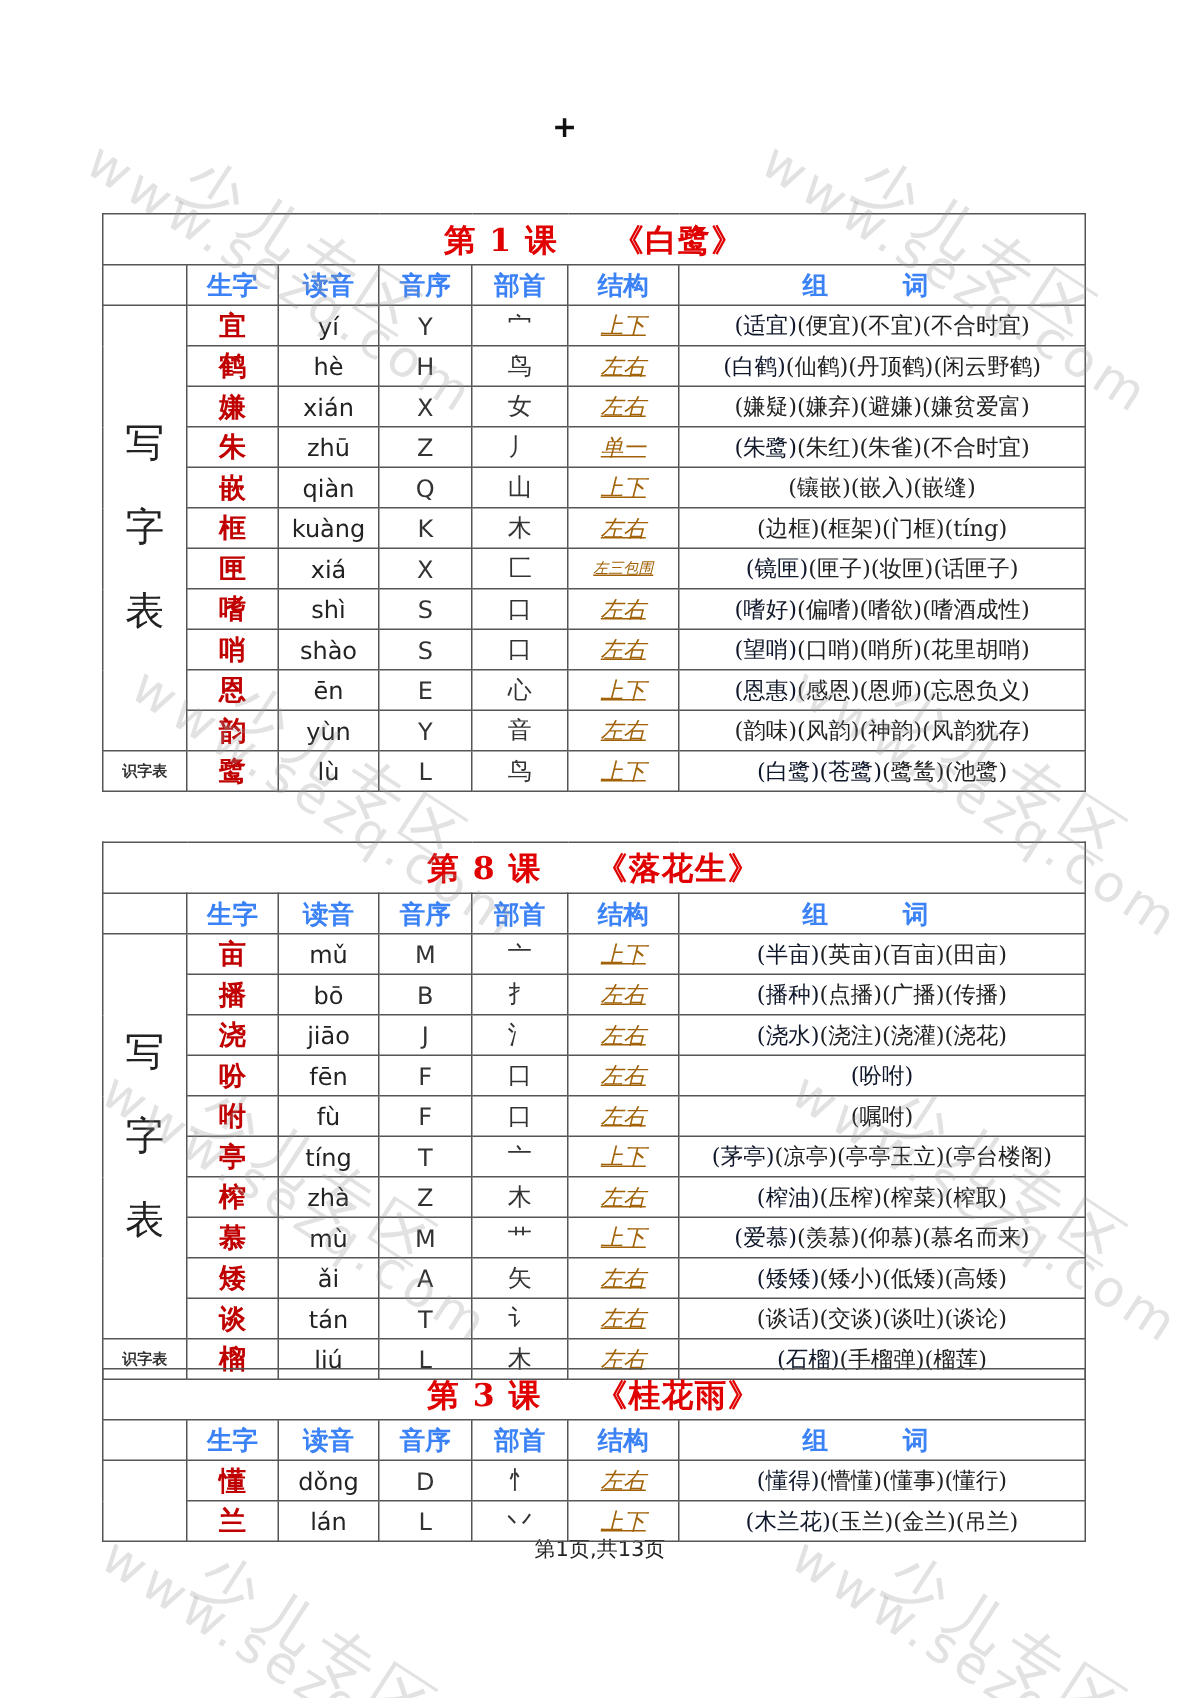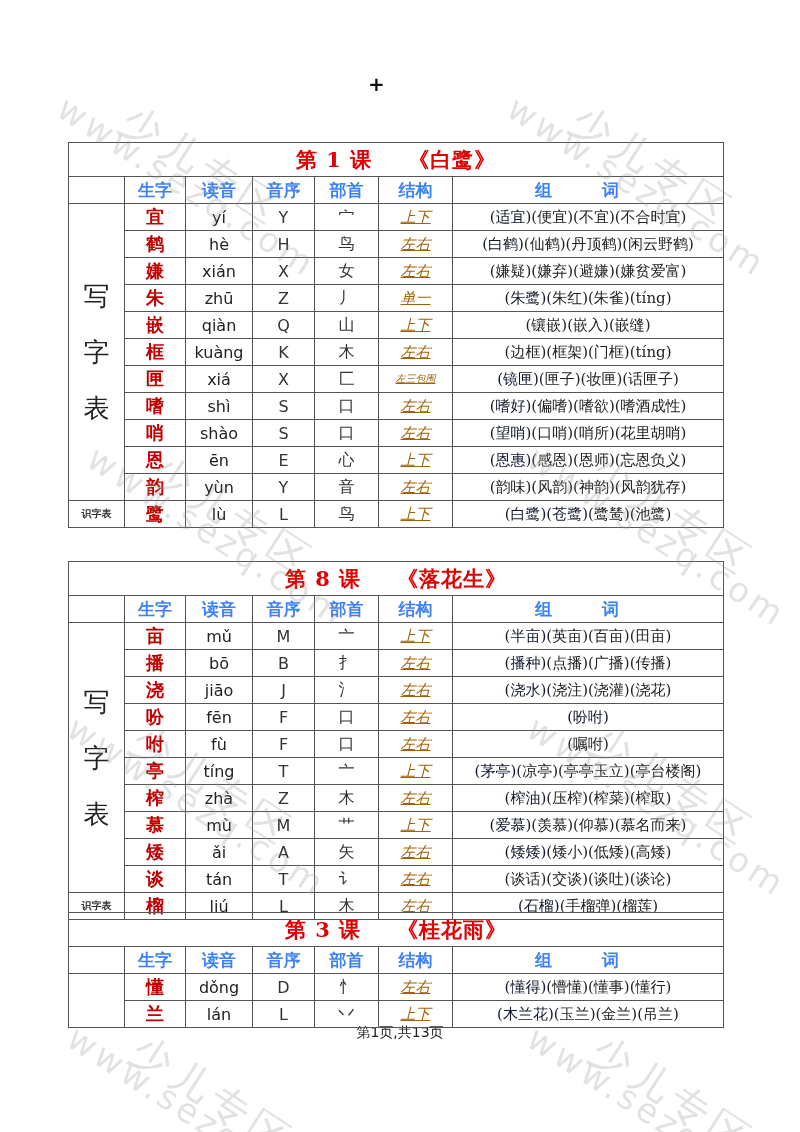--- a/index.html
+++ b/index.html
@@ -90,21 +90,21 @@
         <td class="bs">女</td>
         <td class="jg">左右</td>
         <td class="zc-cell"><span class="blue"></span><span>(嫌疑)(嫌弃)(避嫌)(嫌贫爱富)</span></td>
       </tr>
       <tr>
         <td class="char">朱</td>
         <td class="py">zhū</td>
         <td class="yx">Z</td>
         <td class="bs">丿</td>
         <td class="jg">单一</td>
-        <td class="zc-cell"><span class="blue">(朱鹭)</span><span>(朱红)(朱雀)(tíng)</span></td>
+        <td class="zc-cell"><span class="blue">(朱鹭)</span><span>(朱红)(朱雀)(不合时宜)</span></td>
       </tr>
       <tr>
         <td class="char">嵌</td>
         <td class="py">qiàn</td>
         <td class="yx">Q</td>
         <td class="bs">山</td>
         <td class="jg">上下</td>
         <td class="zc-cell"><span class="blue"></span><span>(镶嵌)(嵌入)(嵌缝)</span></td>
       </tr>
       <tr>

